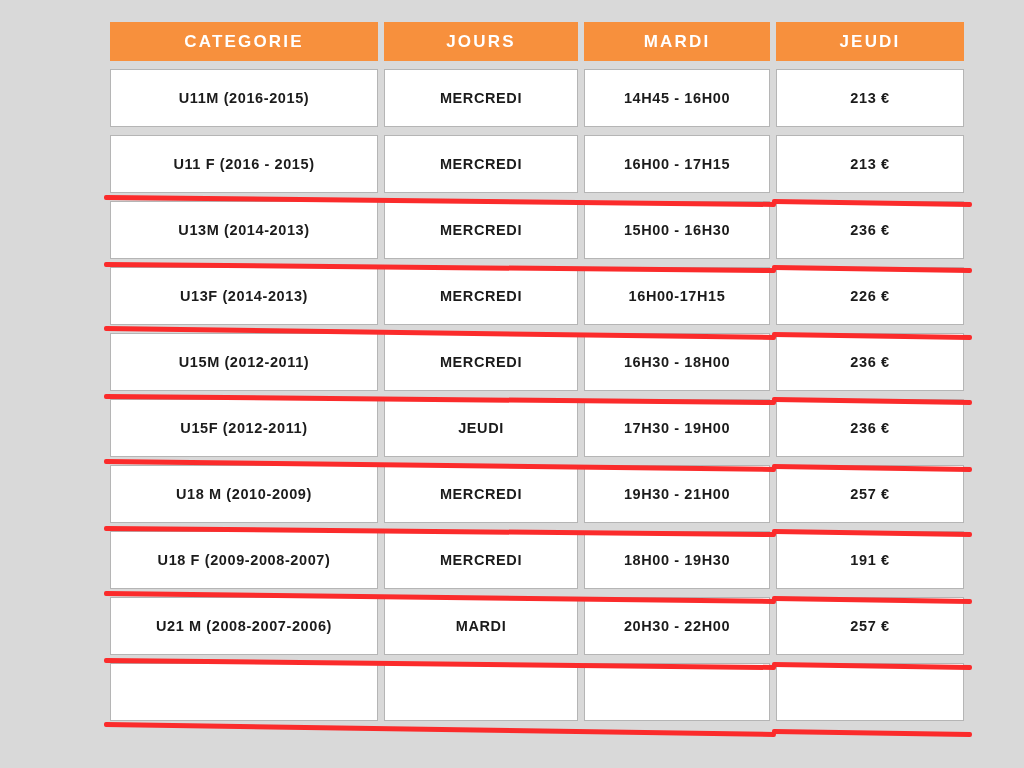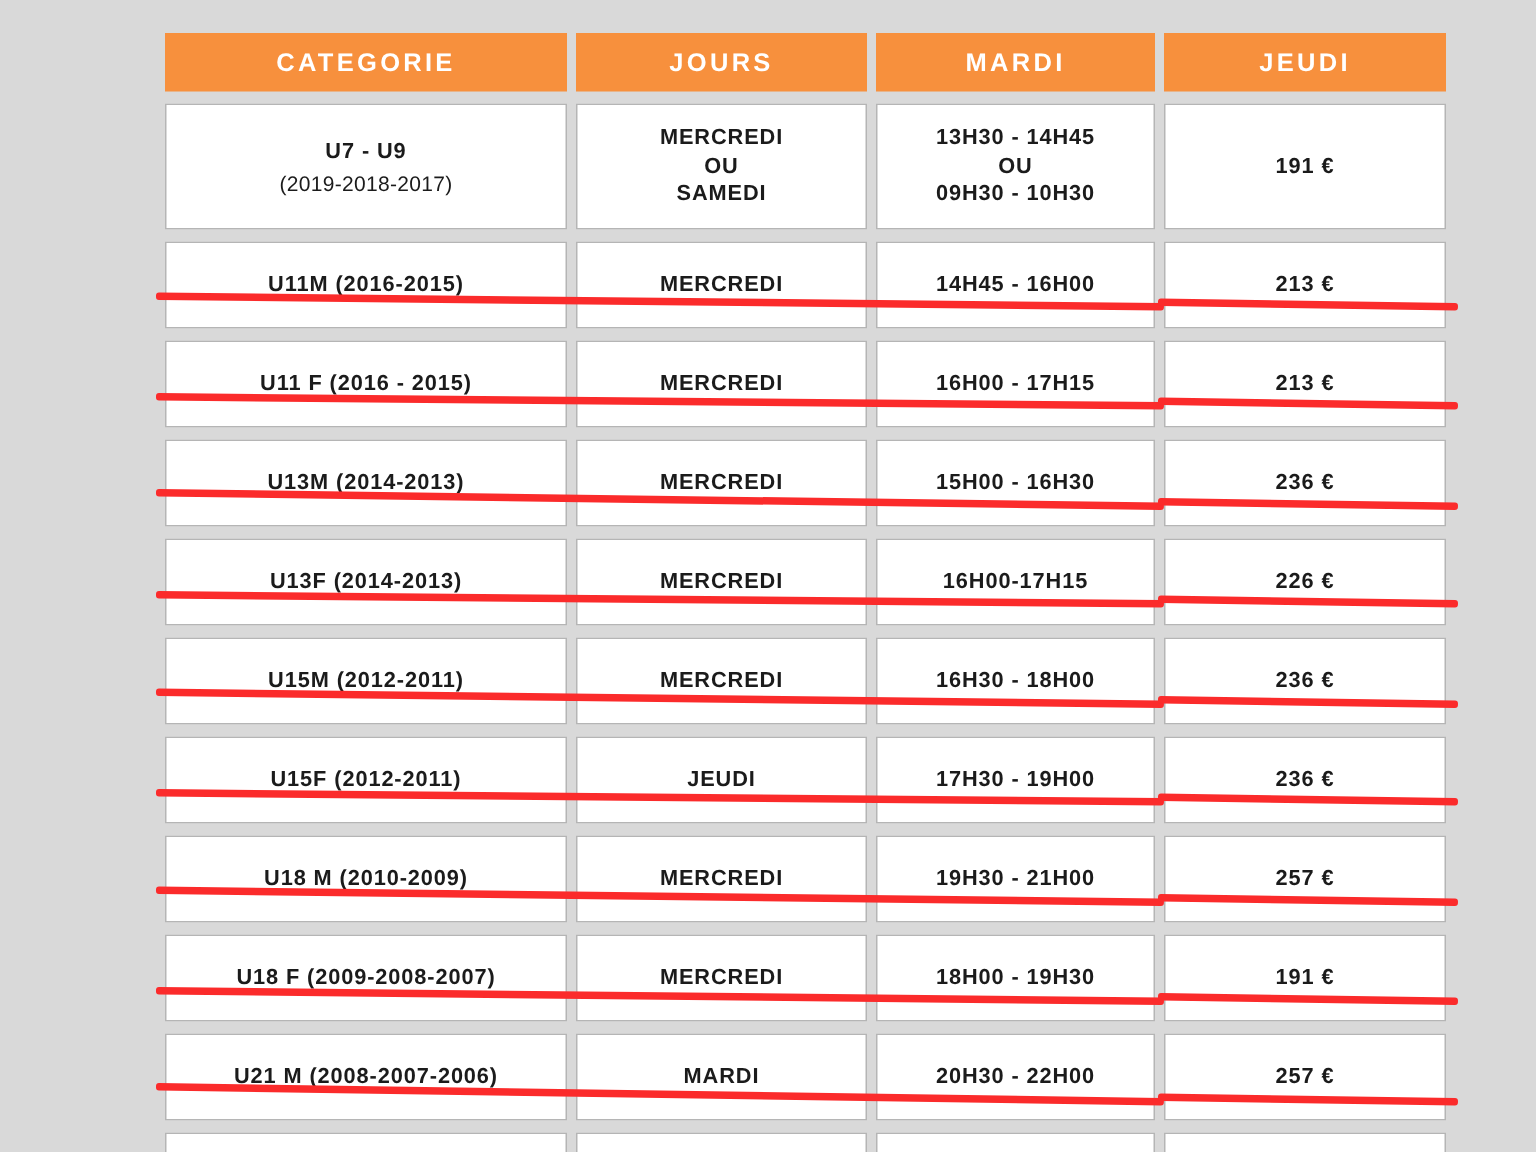--- a/index.html
+++ b/index.html
@@ -99,39 +99,20 @@
     </colgroup>
     <thead>
       <tr>
         <th class="head">CATEGORIE</th>
         <th class="head">JOURS</th>
         <th class="head">MARDI</th>
         <th class="head">JEUDI</th>
       </tr>
     </thead>
     <tbody id="tbody">
-        <tr class="tall">
-          <td class="cell">
-            <span class="ln">U7 - U9</span>
-            <span class="sub">(2019-2018-2017)</span>
-          </td>
-          <td class="cell">
-            <span class="ln">MERCREDI</span>
-            <span class="ln">OU</span>
-            <span class="ln">SAMEDI</span>
-          </td>
-          <td class="cell">
-            <span class="ln">13H30 - 14H45</span>
-            <span class="ln">OU</span>
-            <span class="ln">09H30 - 10H30</span>
-          </td>
-          <td class="cell">
-            <span class="ln">191 €</span>
-          </td>
-        </tr>
         <tr>
           <td class="cell">
             <span class="ln">U11M (2016-2015)</span>
           </td>
           <td class="cell">
             <span class="ln">MERCREDI</span>
           </td>
           <td class="cell">
             <span class="ln">14H45 - 16H00</span>
           </td>

